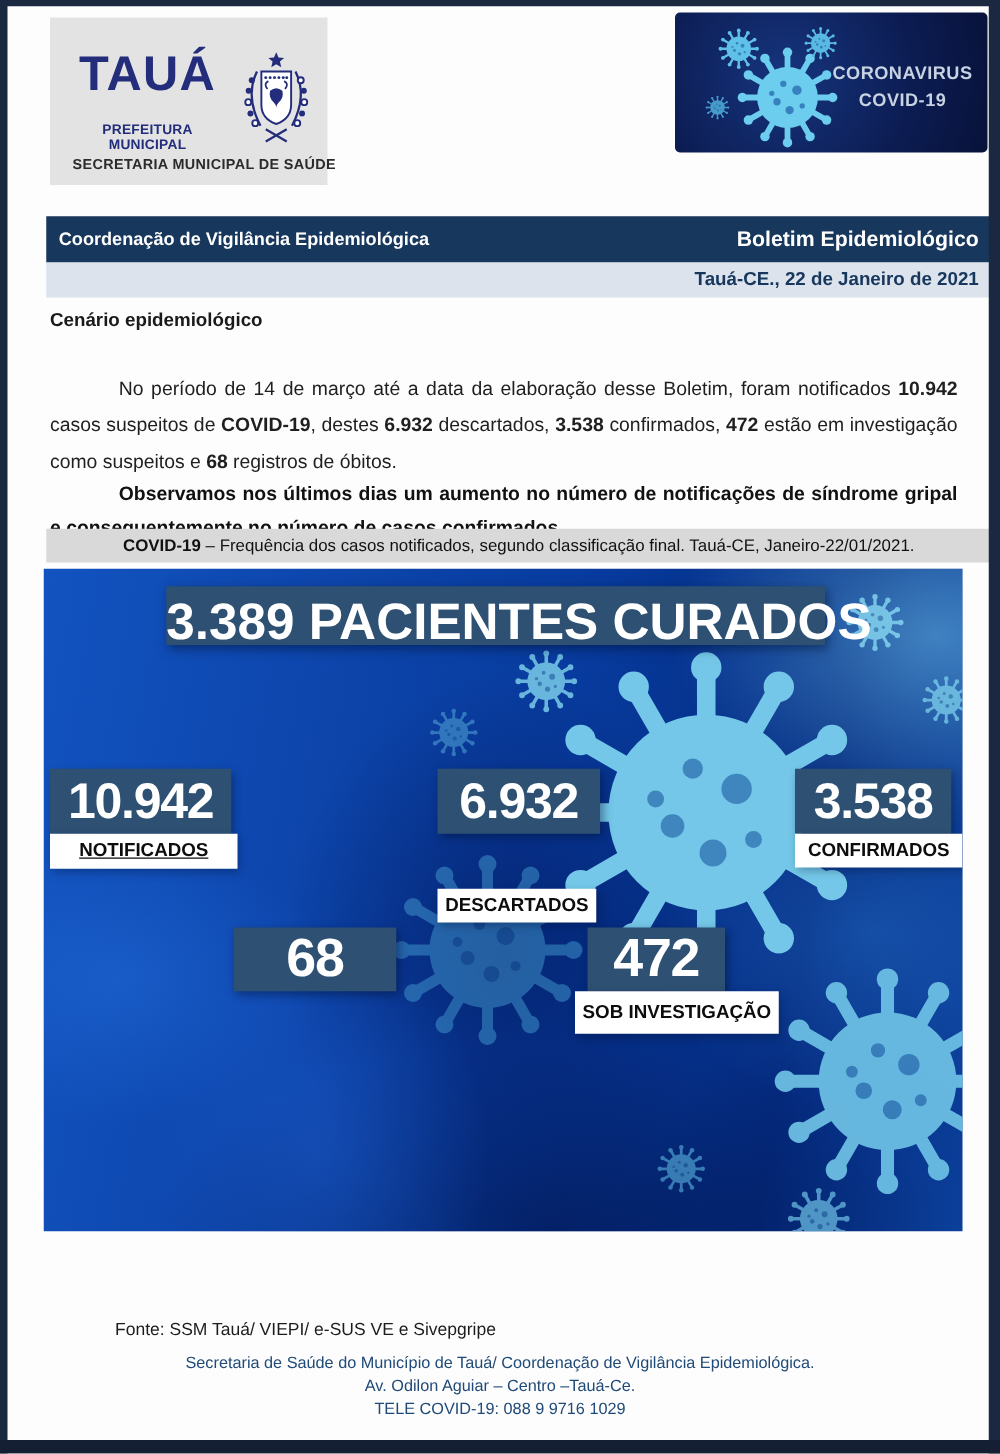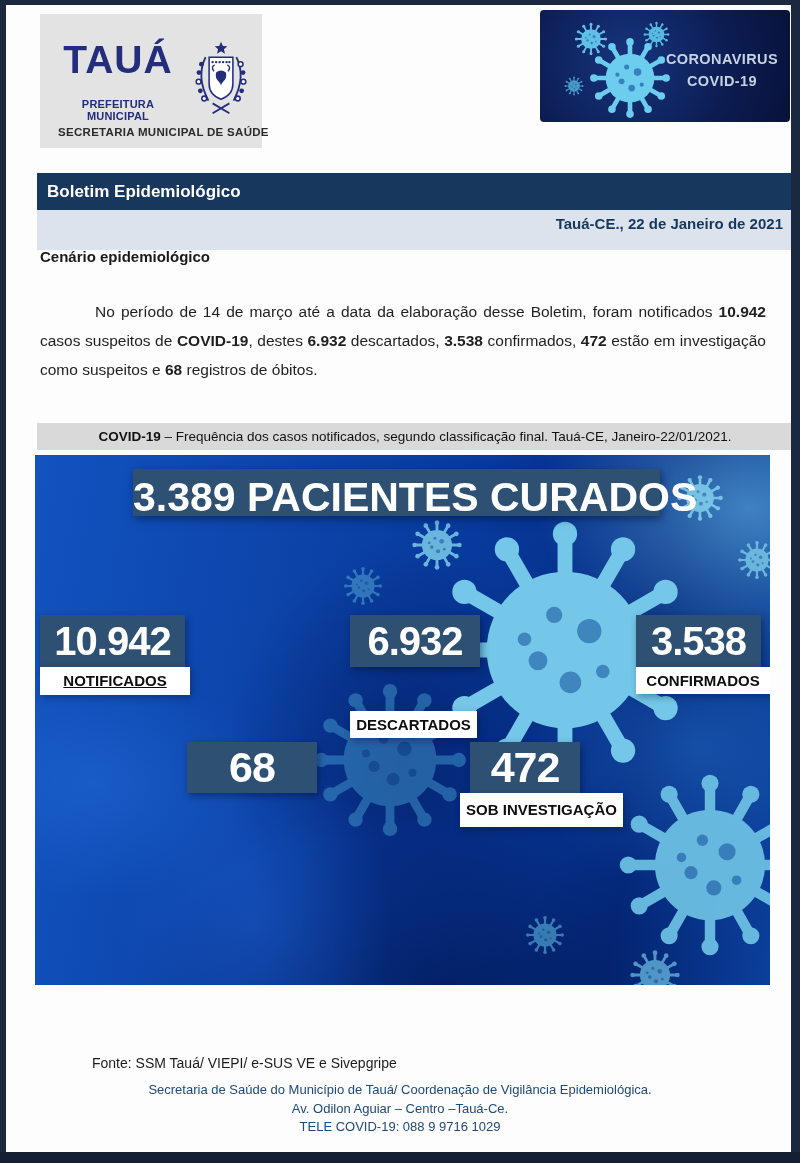--- a/index.html
+++ b/index.html
@@ -42,21 +42,21 @@
 
   
   .head-bar {
     position:absolute; left:37px; top:173px; width:756px; height:37px;
     background:#17375d; color:#ffffff; display:flex; align-items:center;
     justify-content:space-between; padding:0 10px;
   }
   .head-bar .hl { font-size:14.5px; font-weight:700; }
   .head-bar .hr { font-size:17px;  font-weight:700; }
   .date-bar {
-    position:absolute; left:37px; top:210px; width:756px; height:40px;
+    position:absolute; left:37px; top:210px; width:756px; height:28px;
     background:#dce3ed; color:#17375d; font-weight:700; font-size:15px;
     line-height:28px; text-align:right; padding-right:10px;
   }
 
   
   .section-title { position:absolute; left:40px; top:248px; font-size:15px; font-weight:700; color:#1a1a1a; }
   .para1 {
     position:absolute; left:40px; top:281px; width:726px;
     font-size:15.5px; line-height:29px; text-align:justify; text-indent:55px; color:#1f1f1f;
   }
@@ -232,26 +232,28 @@
     <svg class="vsvg" style="left:24px;top:66px;width:20px;height:20px;--vb:#4fb0dc;opacity:.85">
         <use href="#virus"></use>
       </svg>
     <div class="txt">
       <div>CORONAVIRUS</div>
       <div>COVID-19</div>
     </div>
   </div>
 
   <div class="head-bar">
+    <span class="hl">Coordenação de Vigilância Epidemiológica</span>
     <span class="hr">Boletim Epidemiológico</span>
   </div>
   <div class="date-bar">Tauá-CE., 22 de Janeiro de 2021</div>
 
   <div class="section-title">Cenário epidemiológico</div>
   <p class="para1"><span>No período de 14 de março até a data da elaboração desse Boletim, foram notificados </span><span class="b">10.942</span><span> casos suspeitos de </span><span class="b">COVID-19</span><span>, destes </span><span class="b">6.932</span><span> descartados, </span><span class="b">3.538</span><span> confirmados, </span><span class="b">472</span><span> estão em investigação como suspeitos e </span><span class="b">68</span><span> registros de óbitos.</span></p>
+  <p class="para2">Observamos nos últimos dias um aumento no número de notificações de síndrome gripal e consequentemente no número de casos confirmados.</p>
   <div class="caption-bar"><span class="b">COVID-19</span><span> – Frequência dos casos notificados, segundo classificação final. Tauá-CE, Janeiro-22/01/2021.</span></div>
 
   <div class="info">
 
     <svg class="vsvg" style="left:395px;top:60px;width:270px;height:270px;--vb:#74c7e8;--vd:rgba(10,70,150,.5)">
         <use href="#virus"></use>
       </svg>
     <svg class="vsvg" style="left:580px;top:315px;width:190px;height:190px;--vb:#6fc3e6;--vd:rgba(10,70,150,.5);opacity:.92">
         <use href="#virus"></use>
       </svg>

